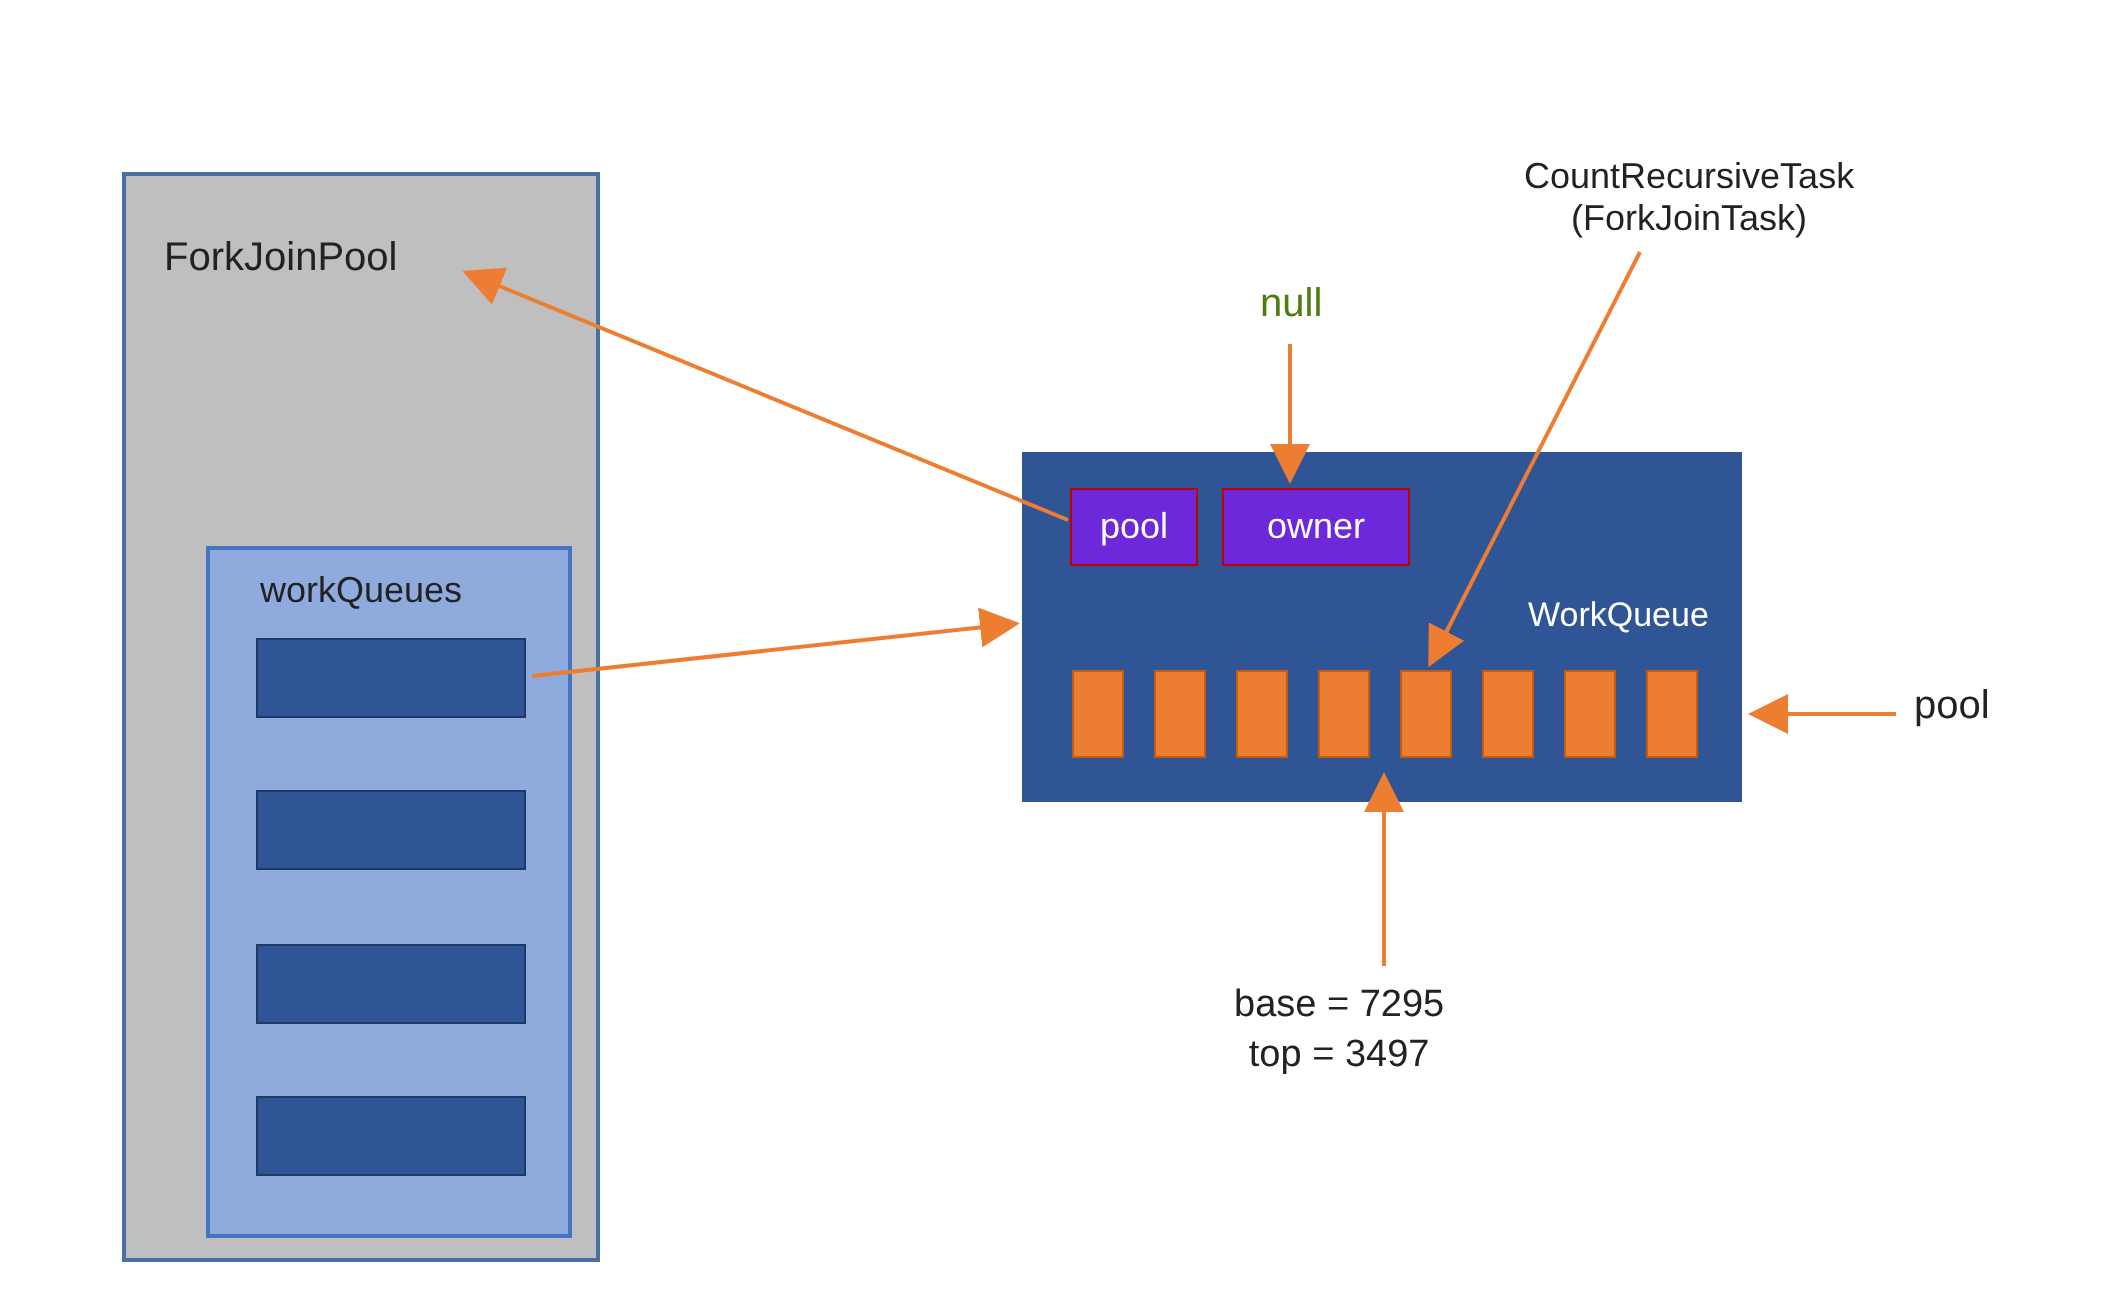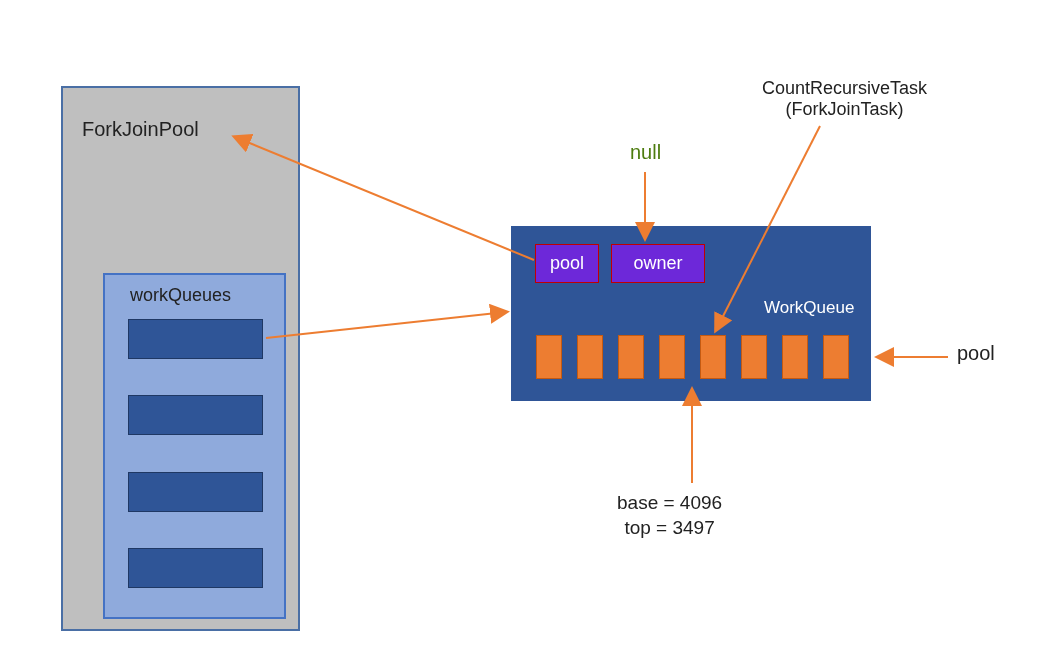--- a/index.html
+++ b/index.html
@@ -143,21 +143,21 @@
   <div class="arr-slot a7"></div>
   <div class="arr-slot a8"></div>
 
   <div class="null-label">null</div>
   <div class="crt-label">
     <span>CountRecursiveTask</span><br>
     <span>(ForkJoinTask)</span>
   </div>
   <div class="array-label">pool</div>
   <div class="bt-label">
-    <span>base = 4096</span><br>
+    <span>base = 7295</span><br>
     <span>top = 3497</span>
   </div>
 
   <svg width="1058" height="651">
     <defs>
       <marker id="ah" markerWidth="10" markerHeight="10" refX="8" refY="5" orient="auto">
         <path d="M0,0 L10,5 L0,10 Z" fill="#ed7d31"></path>
       </marker>
     </defs>
 

